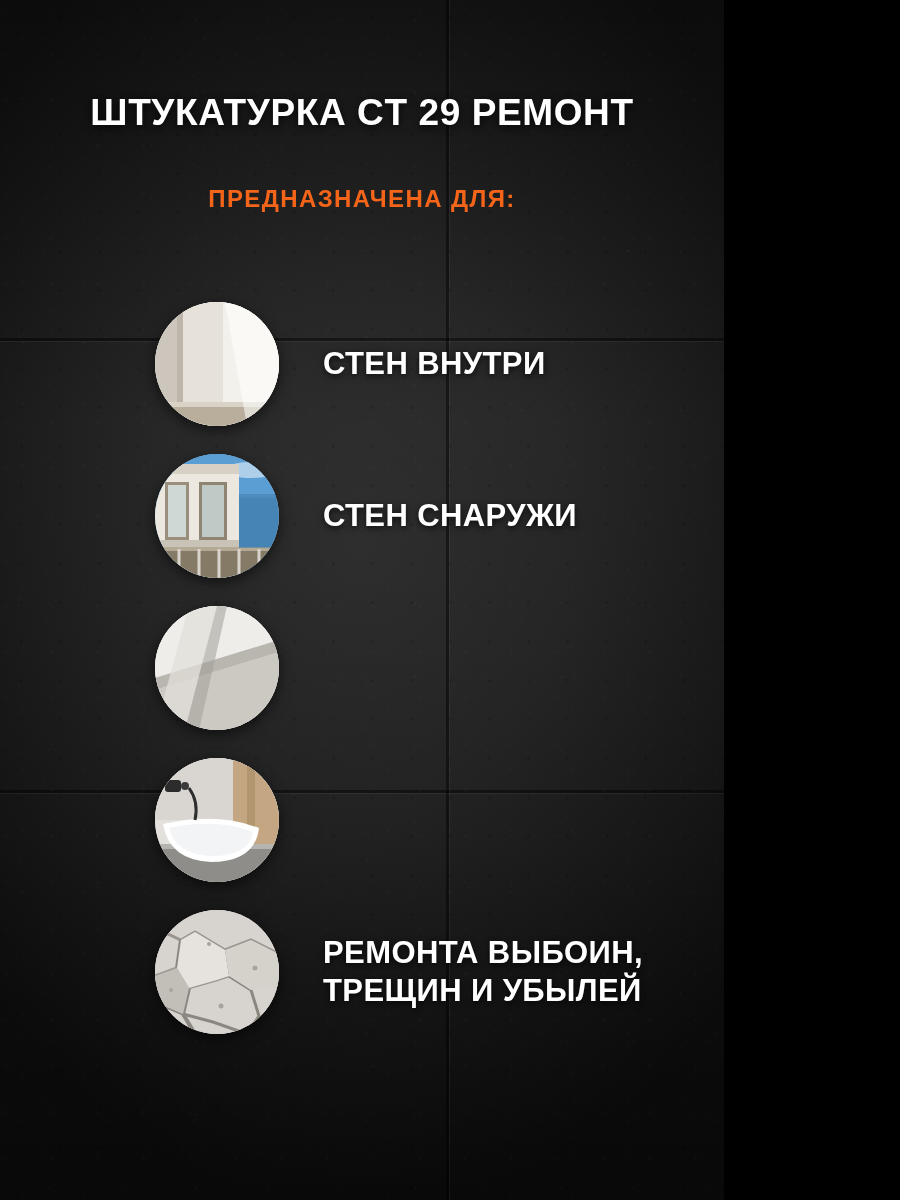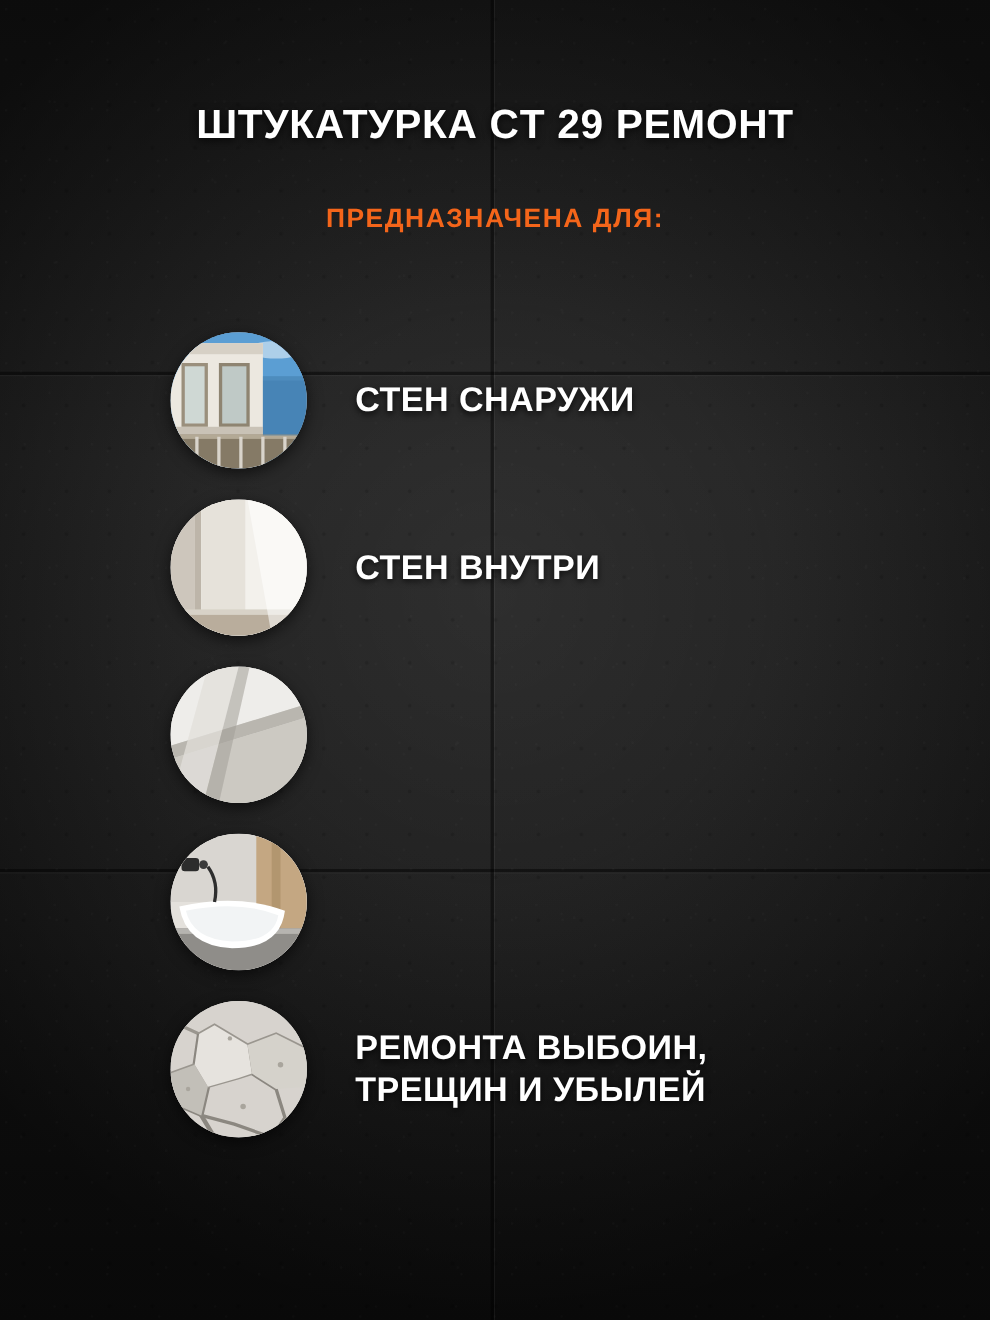--- a/index.html
+++ b/index.html
@@ -5,21 +5,21 @@
   html, body {
     margin: 0;
     padding: 0;
     background: #000;
   }
   body {
     font-family: "Liberation Sans", sans-serif;
   }
   .poster {
     position: relative;
-    width: 900px;
+    width: 724px;
     height: 1200px;
     overflow: hidden;
     background:
       
       radial-gradient(ellipse 70% 55% at 50% 45%, rgba(255,255,255,0.055) 0%, rgba(255,255,255,0.02) 40%, rgba(0,0,0,0.55) 100%),
       linear-gradient(180deg, #1b1b1b 0%, #242424 35%, #1e1e1e 70%, #141414 100%);
   }
   
   .seam {
     position: absolute;
@@ -117,20 +117,36 @@
   <div class="seam seam-shadow h" style="top:790px"></div>
   <div class="seam h" style="top:793px"></div>
   <div class="seam seam-shadow v" style="left:446px"></div>
   <div class="seam v" style="left:449px"></div>
   <div class="grain"></div>
 
   <div class="title">Штукатурка CT 29 Ремонт</div>
   <div class="subtitle">предназначена для:</div>
 
   <div class="list">
+
+    <div class="row">
+      <div class="thumb">
+        <svg viewBox="0 0 124 124" preserveAspectRatio="xMidYMid slice">
+          <rect width="124" height="124" fill="#e9e5de"></rect>
+          <rect x="0" y="0" width="22" height="124" fill="#cdc6bc"></rect>
+          <rect x="22" y="0" width="6" height="124" fill="#bdb5a9"></rect>
+          <rect x="28" y="0" width="96" height="124" fill="#f3f1ec"></rect>
+          <rect x="28" y="0" width="40" height="124" fill="#e6e2da"></rect>
+          <rect x="0" y="104" width="124" height="20" fill="#b9ad9c"></rect>
+          <rect x="0" y="100" width="124" height="5" fill="#d8d2c7"></rect>
+          <path d="M70 0 L124 0 L124 124 L92 124 Z" fill="#ffffff" opacity="0.55"></path>
+        </svg>
+      </div>
+      <div class="row-label">Стен внутри</div>
+    </div>
 
     <div class="row">
       <div class="thumb">
         <svg viewBox="0 0 124 124" preserveAspectRatio="xMidYMid slice">
           <rect width="124" height="124" fill="#4f8fc4"></rect>
           <rect x="0" y="0" width="124" height="44" fill="#5b9ed3"></rect>
           <ellipse cx="96" cy="16" rx="26" ry="8" fill="#ffffff" opacity="0.5"></ellipse>
           <rect x="0" y="10" width="84" height="114" fill="#ece8e0"></rect>
           <rect x="0" y="10" width="84" height="10" fill="#d6d0c5"></rect>
           <rect x="10" y="28" width="24" height="58" fill="#9a8f7c"></rect>
@@ -150,36 +166,20 @@
           </g>
           <rect x="84" y="40" width="40" height="54" fill="#3f7aa8" opacity="0.5"></rect>
         </svg>
       </div>
       <div class="row-label">Стен снаружи</div>
     </div>
 
     <div class="row">
       <div class="thumb">
         <svg viewBox="0 0 124 124" preserveAspectRatio="xMidYMid slice">
-          <rect width="124" height="124" fill="#e9e5de"></rect>
-          <rect x="0" y="0" width="22" height="124" fill="#cdc6bc"></rect>
-          <rect x="22" y="0" width="6" height="124" fill="#bdb5a9"></rect>
-          <rect x="28" y="0" width="96" height="124" fill="#f3f1ec"></rect>
-          <rect x="28" y="0" width="40" height="124" fill="#e6e2da"></rect>
-          <rect x="0" y="104" width="124" height="20" fill="#b9ad9c"></rect>
-          <rect x="0" y="100" width="124" height="5" fill="#d8d2c7"></rect>
-          <path d="M70 0 L124 0 L124 124 L92 124 Z" fill="#ffffff" opacity="0.55"></path>
-        </svg>
-      </div>
-      <div class="row-label">Стен внутри</div>
-    </div>
-
-    <div class="row">
-      <div class="thumb">
-        <svg viewBox="0 0 124 124" preserveAspectRatio="xMidYMid slice">
           <rect width="124" height="124" fill="#dcdad5"></rect>
           <path d="M0 0 L124 0 L124 34 L0 72 Z" fill="#f6f5f2"></path>
           <path d="M0 72 L124 34 L124 46 L0 84 Z" fill="#bfbcb5"></path>
           <path d="M0 84 L124 46 L124 124 L0 124 Z" fill="#d3d0c9"></path>
           <path d="M34 0 L62 0 L30 124 L0 124 Z" fill="#e9e7e2" opacity="0.75"></path>
           <path d="M62 0 L72 0 L44 124 L30 124 Z" fill="#a8a49c" opacity="0.55"></path>
           <rect x="0" y="0" width="124" height="124" fill="#000" opacity="0.03"></rect>
         </svg>
       </div>
     </div>

